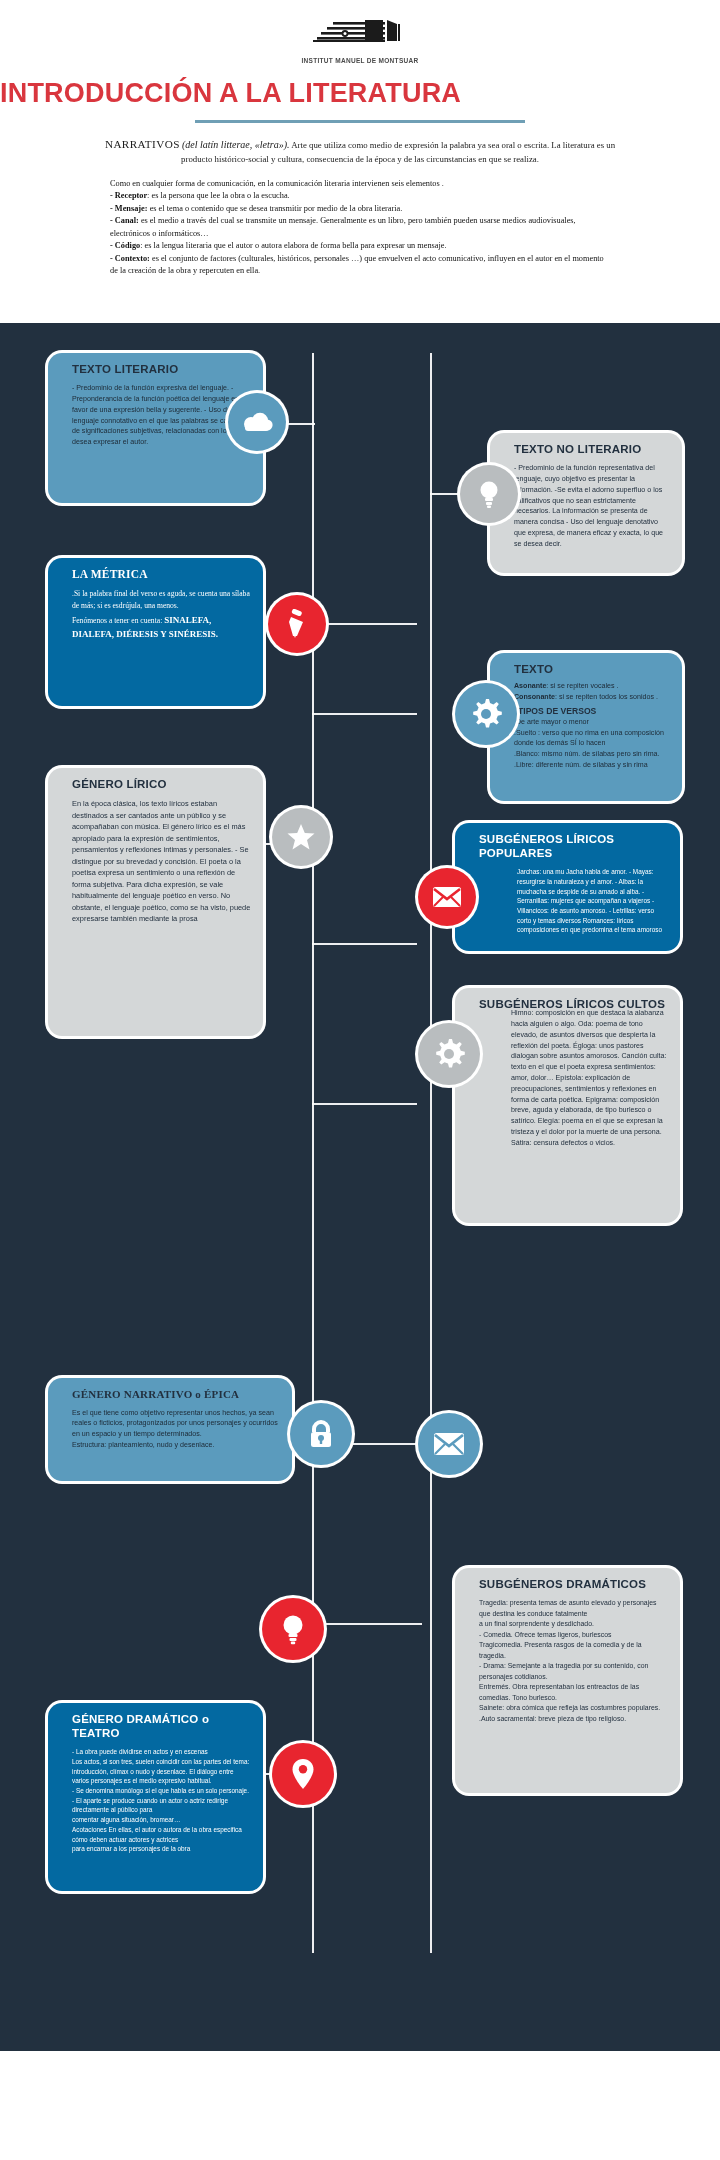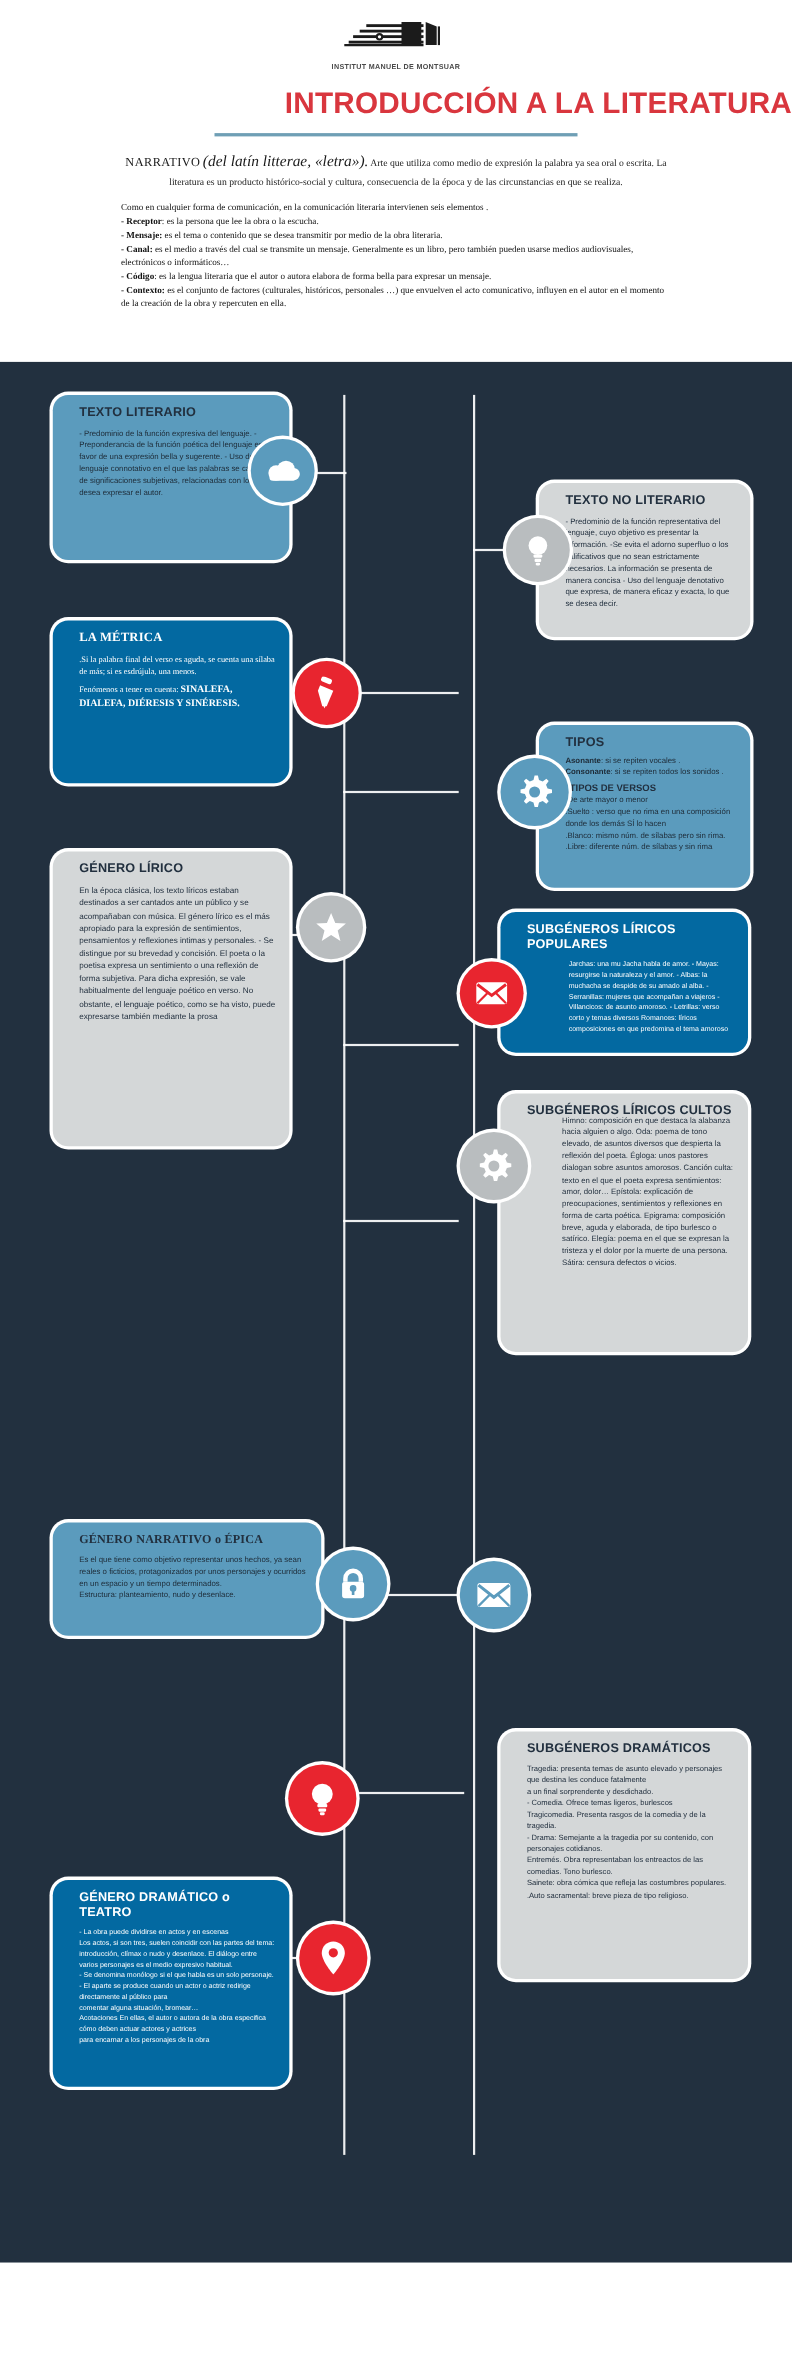--- a/index.html
+++ b/index.html
@@ -13,39 +13,39 @@
   
   .header { background:#fff; padding: 18px 0 10px 0; }
   .logo-wrap { text-align:center; margin-bottom:14px; }
   .logo { display:inline-block; position:relative; }
   .logo-name {
     font-family:"Liberation Sans", sans-serif;
     font-size:6.5px; letter-spacing:.3px; color:#4a4a4a;
     font-weight:bold; text-transform:uppercase; margin-top:1px;
   }
   h1.title {
-    text-align:right;
+    text-align:left;
     color:#d9363e;
     font-size:27px;
     font-weight:bold;
     letter-spacing:.2px;
     margin: 6px 0 0 0;
   }
   .title-rule {
     width:330px; height:3px; background:#6f9fb5;
     margin: 11px auto 13px auto;
   }
   .definition {
     width: 520px; margin: 0 auto;
     text-align:center;
     font-family:"Liberation Serif", serif;
     font-size:8.8px; line-height:1.55; color:#1a1a1a;
   }
   .definition .term { font-size:11.2px; letter-spacing:.4px; }
-  .definition .etym { font-style:italic; font-size:14px; }
+  .definition .etym { font-style:italic; font-size:10px; }
   .elements {
     width: 500px; margin: 11px auto 0 auto;
     font-family:"Liberation Serif", serif;
     font-size:8.3px; line-height:1.5; color:#111;
   }
   .elements p { margin-bottom:0; }
   .elements b { font-weight:bold; }
 
   
   .body-dark {
@@ -129,21 +129,21 @@
           </g>
         </svg>
       </div>
       <div class="logo-name">INSTITUT MANUEL DE MONTSUAR</div>
     </div>
 
     <h1 class="title">INTRODUCCIÓN A LA LITERATURA</h1>
     <div class="title-rule"></div>
 
     <div class="definition">
-      <span class="term">NARRATIVO</span>
+      <span class="term">NARRATIVOS</span>
       <span class="etym">(del latín litterae, «letra»).</span>
       <span>Arte que utiliza como medio de expresión la palabra ya sea oral o escrita. La literatura es un producto histórico-social y cultura, consecuencia de la época y de las circunstancias en que se realiza.</span>
     </div>
 
     <div class="elements">
       <p>Como en cualquier forma de comunicación, en la comunicación literaria intervienen seis elementos .</p>
       <p><b>- Receptor</b><span>:</span><span> es la persona que lee la obra o la escucha.</span></p>
       <p><b>- Mensaje:</b><span></span><span> es el tema o contenido que se desea transmitir por medio de la obra literaria.</span></p>
       <p><b>- Canal:</b><span></span><span> es el medio a través del cual se transmite un mensaje. Generalmente es un libro, pero también pueden usarse medios audiovisuales, electrónicos o informáticos…</span></p>
       <p><b>- Código</b><span>:</span><span> es la lengua literaria que el autor o autora elabora de forma bella para expresar un mensaje.</span></p>
@@ -210,21 +210,21 @@
       <svg width="26" height="30" viewBox="0 0 26 30">
         <g fill="#ffffff">
           <rect x="8" y="1" width="10" height="5" rx="2" transform="rotate(22 13 3)"></rect>
           <polygon points="7,8 19,13 13,27 9,27 5,13"></polygon>
           <polygon points="9,24 13,24 11,29"></polygon>
         </g>
       </svg>
     </div>
 
     <div class="card c-blue" style="left:490px; top:330px; width:192px; height:148px;">
-      <h3 style="margin-bottom:4px;">TIPOS</h3>
+      <h3 style="margin-bottom:4px;">TEXTO</h3>
       <div class="txt serif">
         <b>Asonante</b><span>: si se repiten vocales .</span>
       </div>
       <div class="txt serif">
         <b>Consonante</b><span>: si se repiten todos los sonidos .</span>
       </div>
       <div style="font-size:8.6px; font-weight:bold; color:#22303f; margin:3px 0 1px 4px;">TIPOS DE VERSOS</div>
       <div class="txt">.De arte mayor o menor</div>
       <div class="txt">.Suelto : verso que no rima en una composición donde los demás SÍ lo hacen</div>
       <div class="txt">.Blanco: mismo núm. de sílabas pero sin rima.</div>

